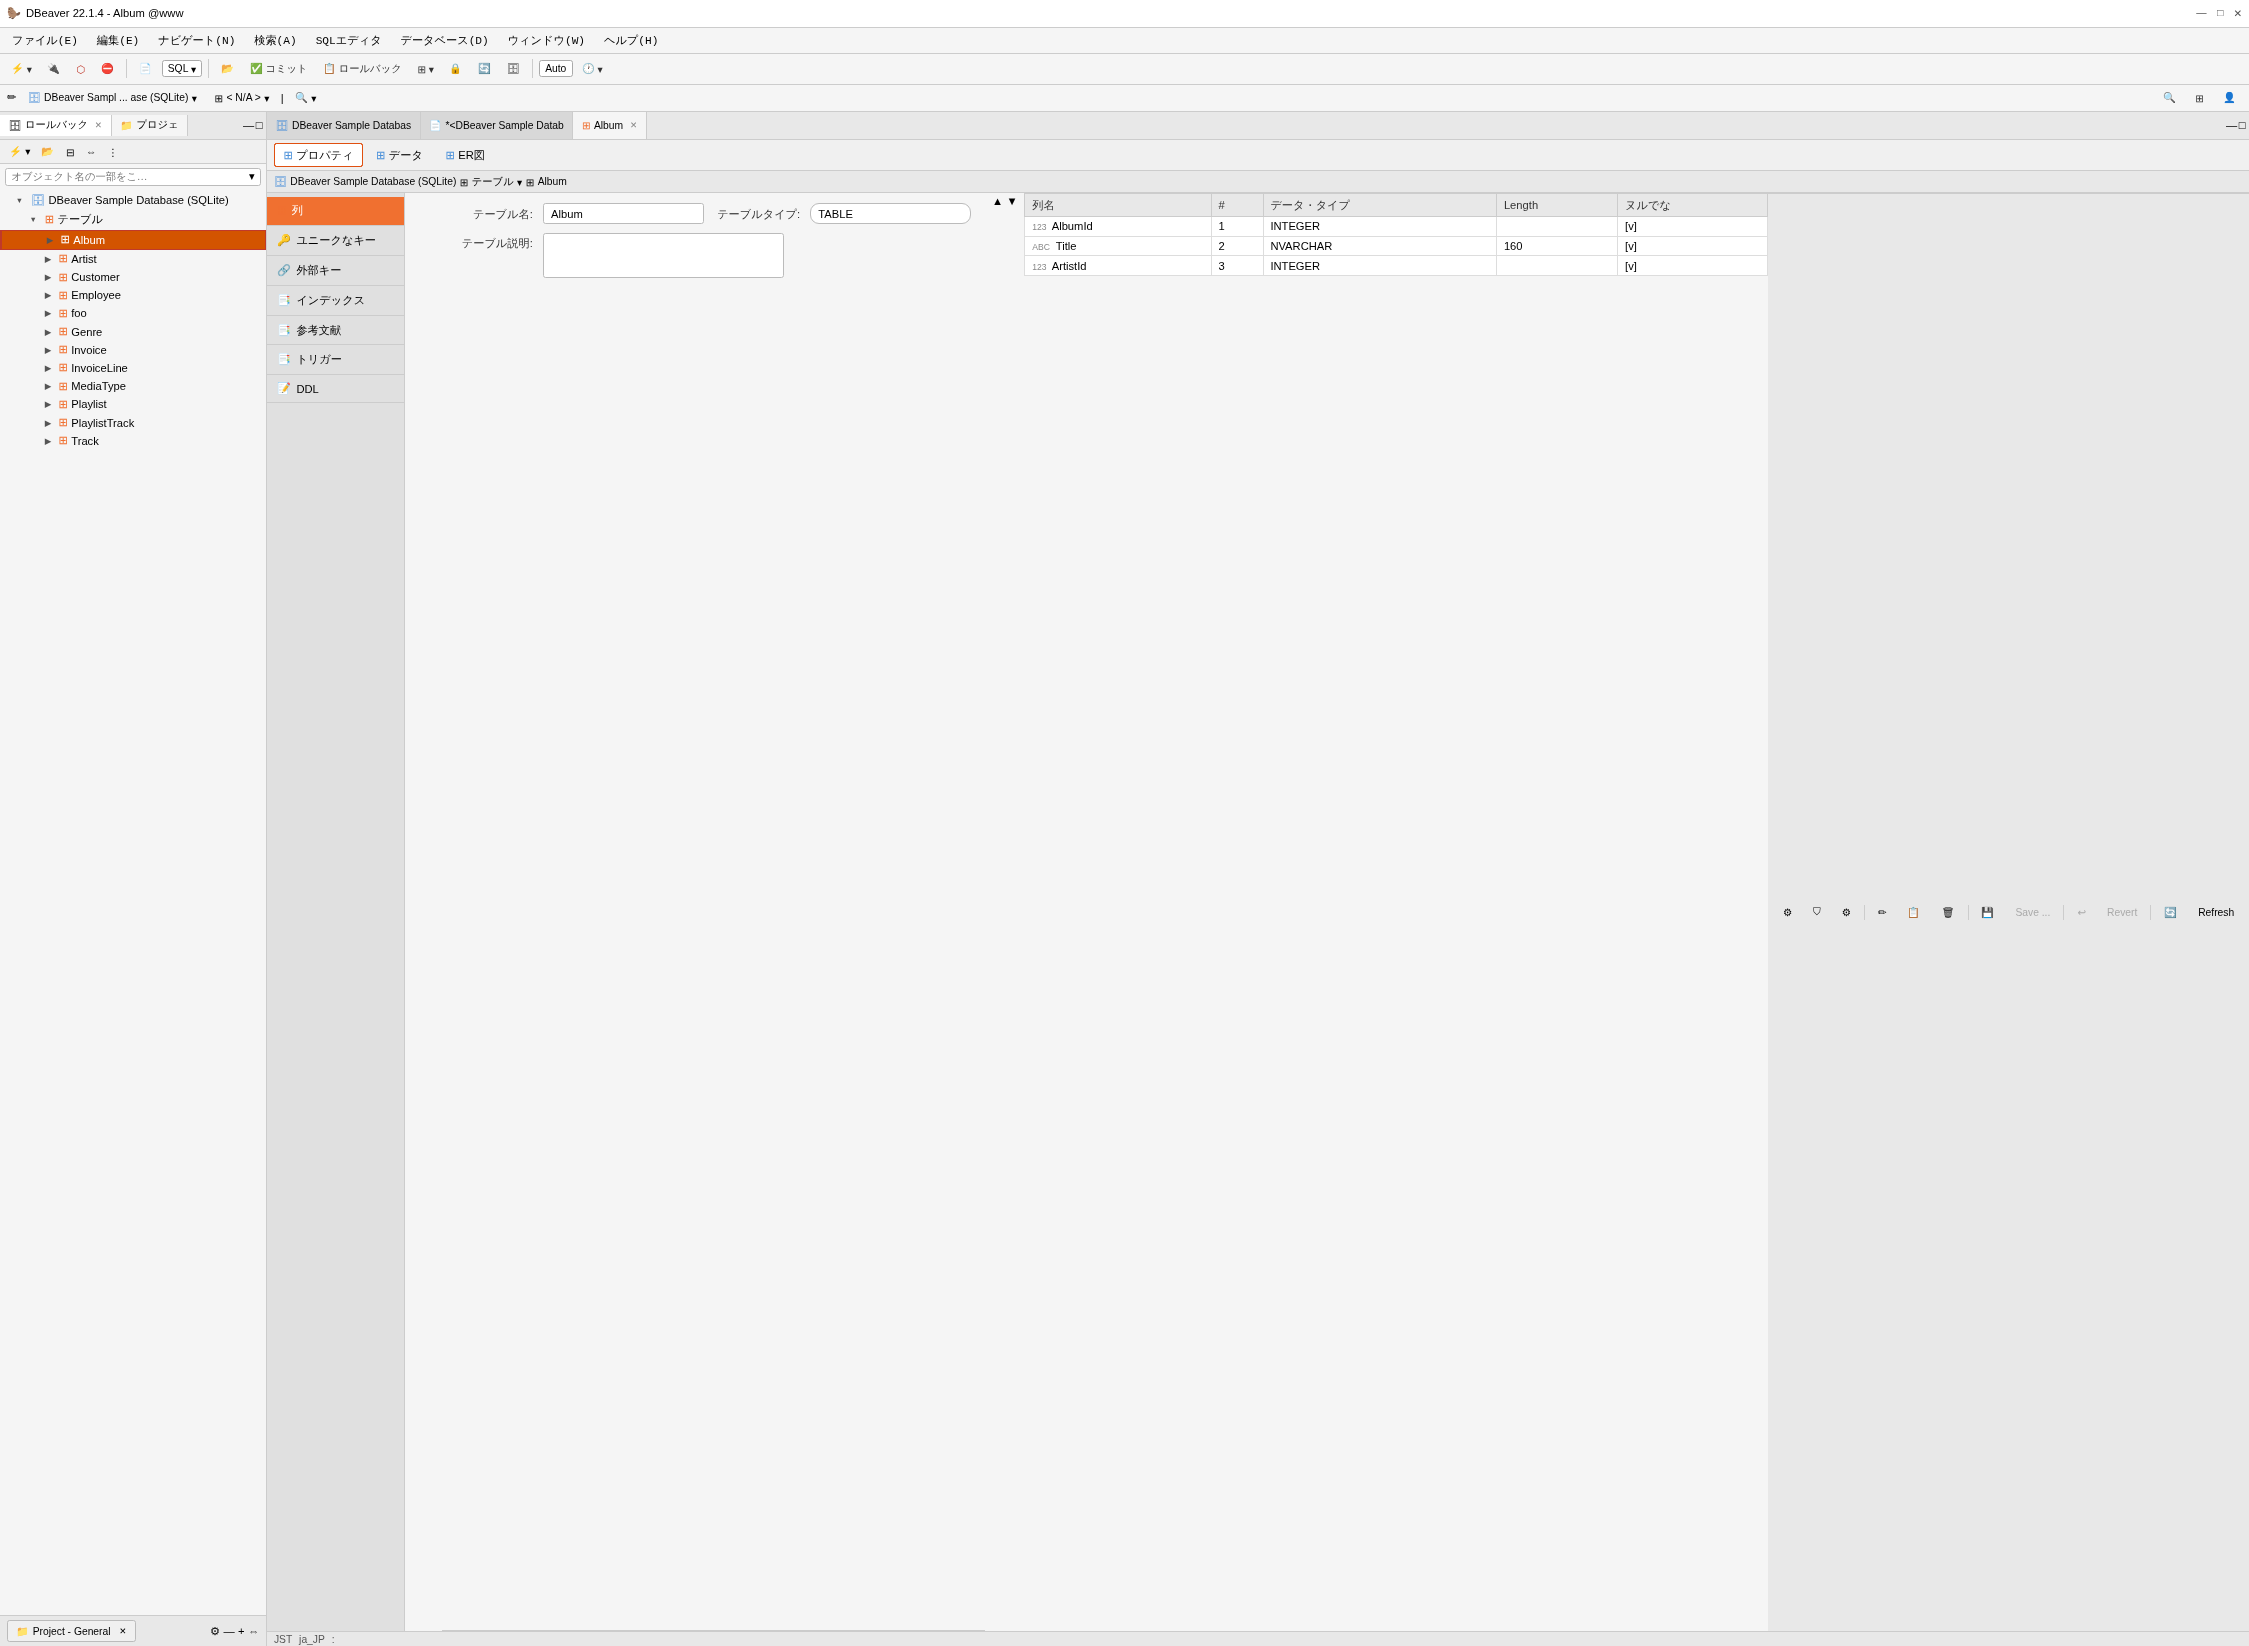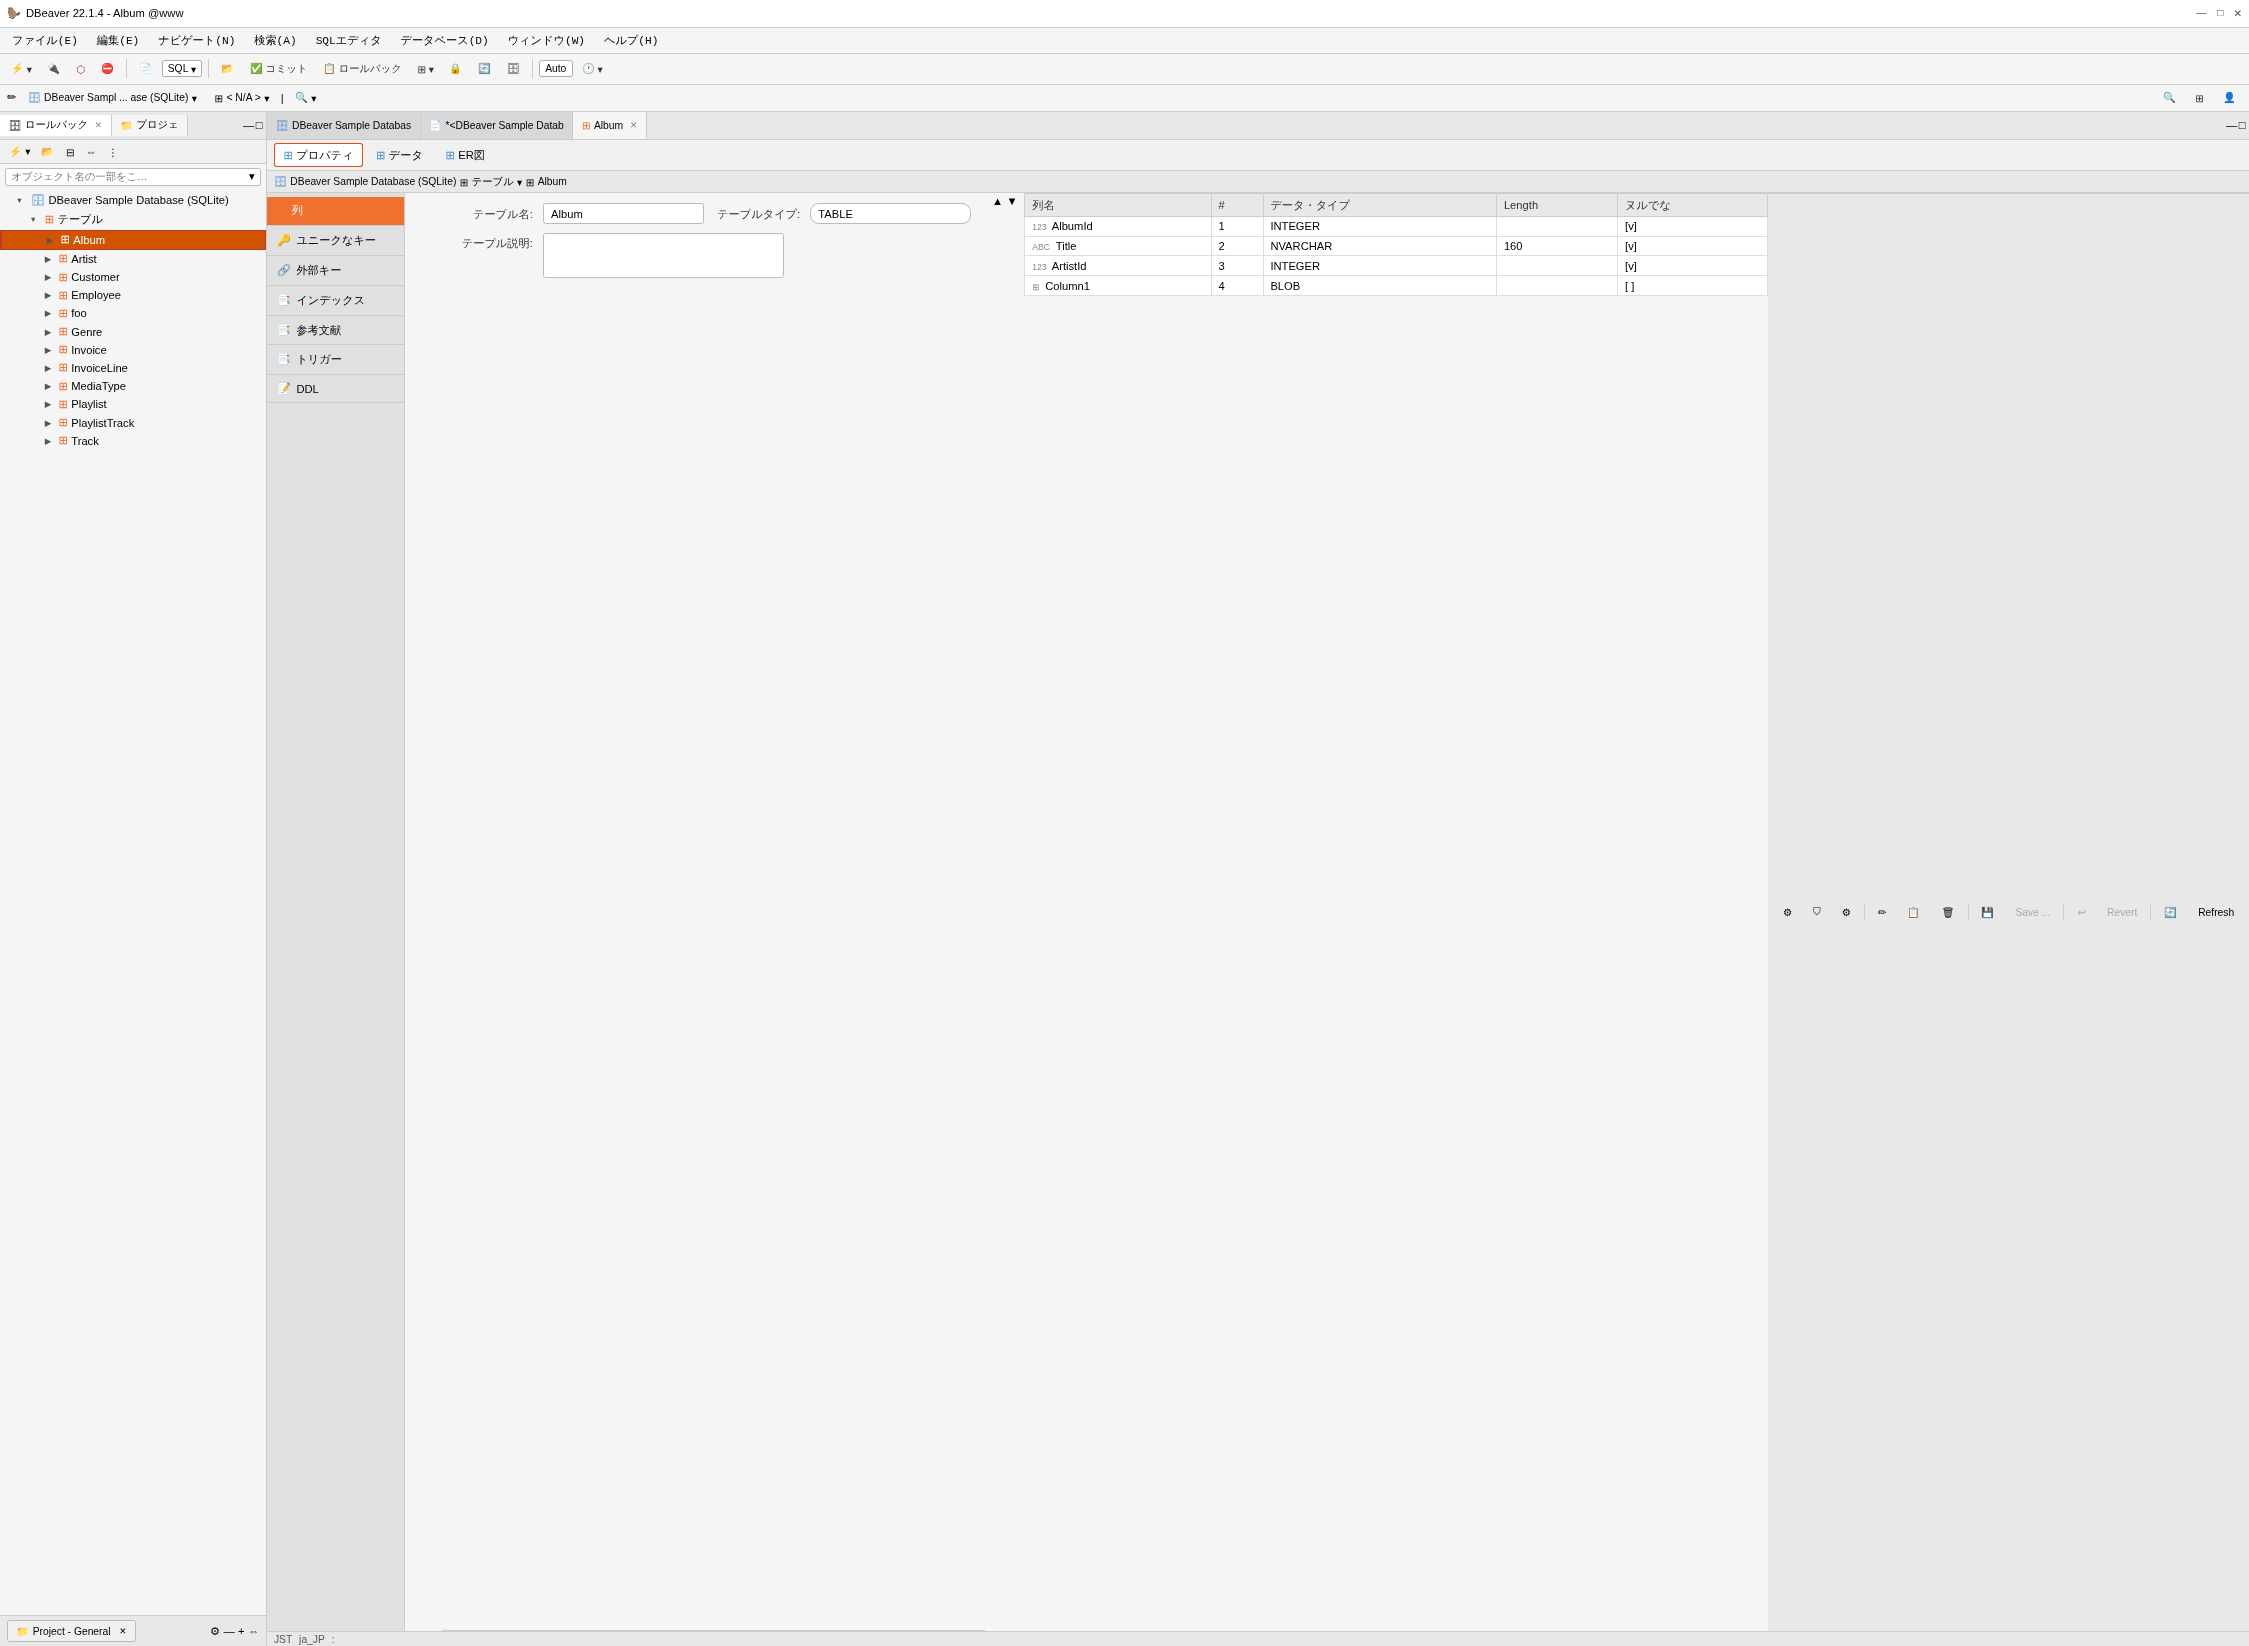--- a/index.html
+++ b/index.html
@@ -817,30 +817,20 @@
                 <tr class="table-row">
                   <td>
                     <span style="font-size:8.6px; color:#888; margin-right:2.6px;">123</span>
                     <span>ArtistId</span>
                   </td>
                   <td>3</td>
                   <td>INTEGER</td>
                   <td></td>
                   <td>[v]</td>
                 </tr>
-                <tr class="table-row">
-                  <td>
-                    <span style="font-size:8.6px; color:#888; margin-right:2.6px;">⊞</span>
-                    <span>Column1</span>
-                  </td>
-                  <td>4</td>
-                  <td>BLOB</td>
-                  <td></td>
-                  <td>[ ]</td>
-                </tr>
               </tbody>
             </table>
           </div>
 
           <div class="bottom-toolbar">
             <div class="bottom-btn">
               <span>⚙</span>
             </div>
             <div class="bottom-btn">
               <span>⛉</span>

